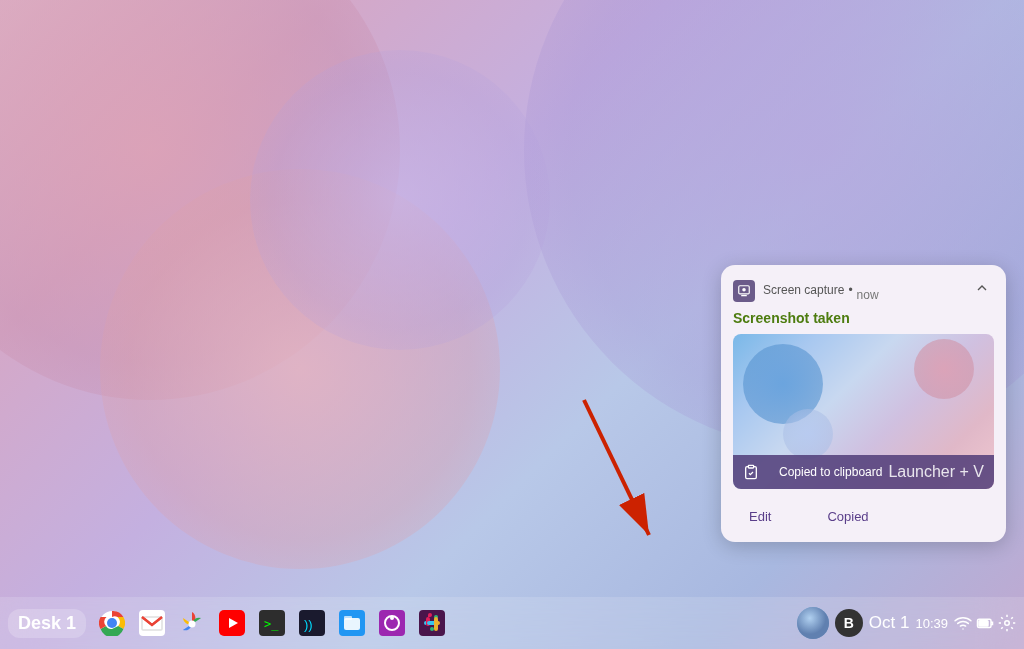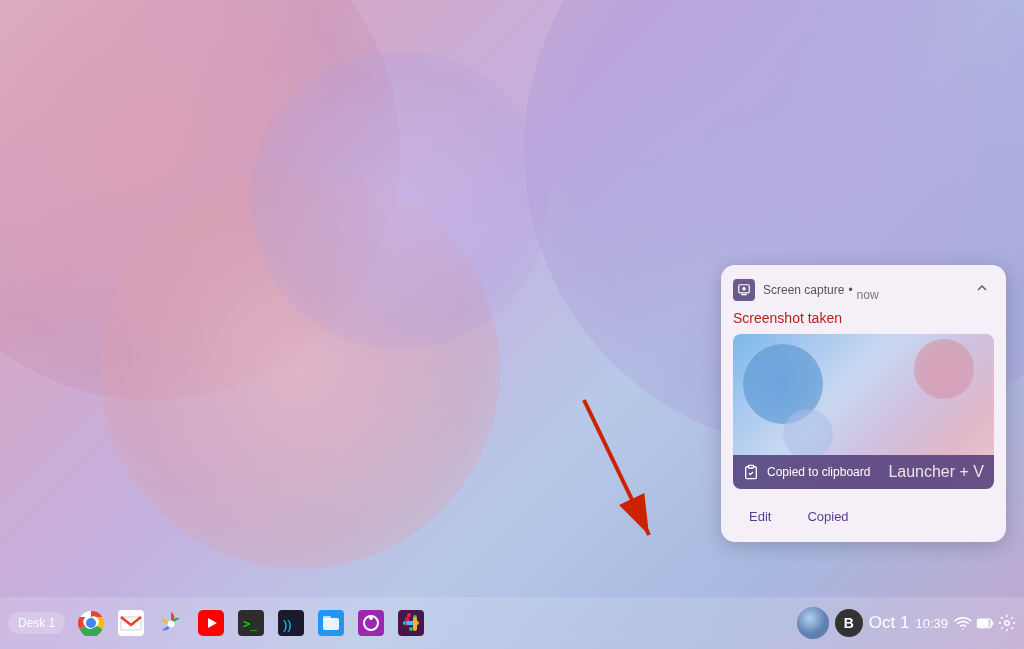--- a/index.html
+++ b/index.html
@@ -59,21 +59,21 @@
 
     .notif-header {
       display: flex;
       align-items: center;
       padding: 12px 12px 8px 12px;
       justify-content: space-between;
     }
 
     .notif-header-left {
       display: flex;
-      align-items: center;
+      align-items: flex-end;
       gap: 8px;
     }
 
     .notif-icon {
       width: 22px;
       height: 22px;
       background: #6b5b8a;
       border-radius: 4px;
       display: flex;
       align-items: center;
@@ -114,22 +114,22 @@
       border: none;
       padding: 2px 4px;
     }
 
     .notif-body {
       padding: 0 12px 8px 12px;
     }
 
     .notif-screenshot-title {
       font-size: 14px;
-      font-weight: 400;
-      color: #b91c1c;
+      font-weight: 700;
+      color: #4d7c0f;
       margin-bottom: 8px;
     }
 
     .notif-image-container {
       width: 100%;
       height: 155px;
       border-radius: 8px;
       overflow: hidden;
       position: relative;
       background: linear-gradient(135deg, #7ab8e8 0%, #a8c8f0 20%, #c8d8f0 40%, #d0c0e0 60%, #e0b8c8 80%, #f0c8d0 100%);
@@ -143,40 +143,40 @@
       background: rgba(80, 60, 120, 0.85);
       padding: 8px 10px;
       display: flex;
       align-items: center;
       justify-content: space-between;
     }
 
     .clipboard-icon-text {
       display: flex;
       align-items: center;
-      gap: 8px;
+      gap: 20px;
       color: white;
       font-size: 12px;
     }
 
     .clipboard-icon-svg {
       width: 16px;
       height: 16px;
       flex-shrink: 0;
     }
 
     .shortcut-text {
       color: rgba(255,255,255,0.85);
       font-size: 16px;
     }
 
     .notif-actions {
       display: flex;
       padding: 6px 12px 12px 12px;
-      gap: 4px;
+      gap: 24px;
     }
 
     .notif-action-btn {
       padding: 6px 16px;
       border-radius: 20px;
       border: none;
       background: transparent;
       color: #5a3e8a;
       font-size: 13px;
       font-weight: 500;
@@ -201,26 +201,26 @@
       background: rgba(255,255,255,0.15);
       backdrop-filter: blur(20px);
       display: flex;
       align-items: center;
       padding: 0 8px;
       gap: 0;
     }
 
     .taskbar-desk-label {
       color: white;
-      font-size: 12px;
+      font-size: 18px;
       padding: 4px 10px;
       background: rgba(255,255,255,0.2);
       border-radius: 12px;
       margin-right: 8px;
-      font-weight: 400;
+      font-weight: 700;
     }
 
     .taskbar-icons {
       display: flex;
       align-items: center;
       gap: 4px;
       flex: 1;
     }
 
     .taskbar-icon {

